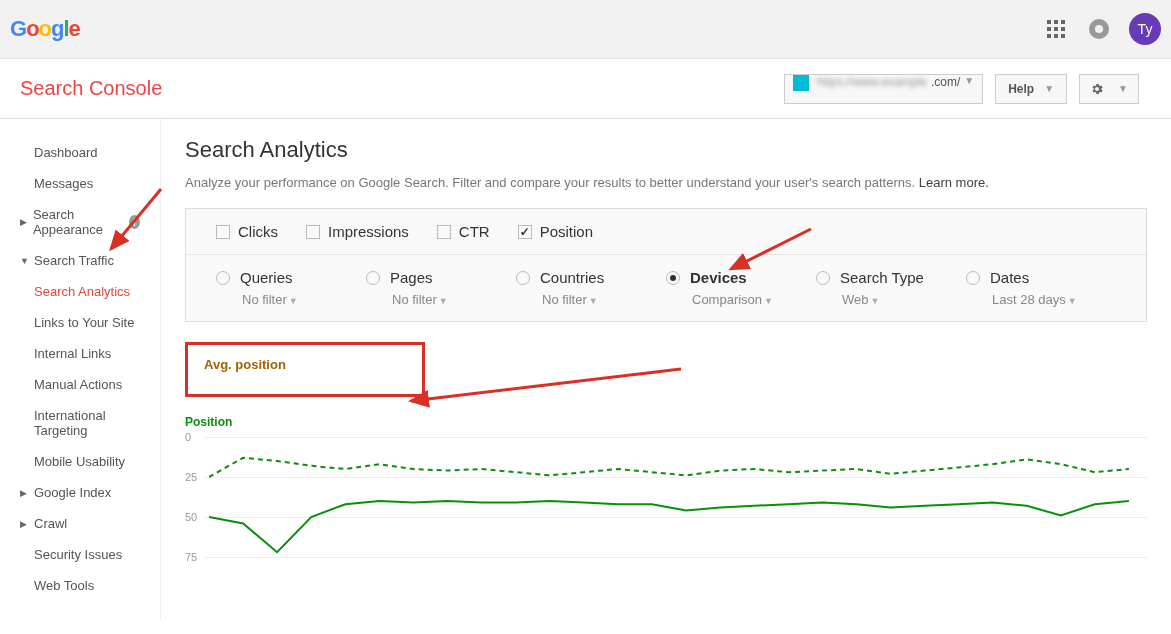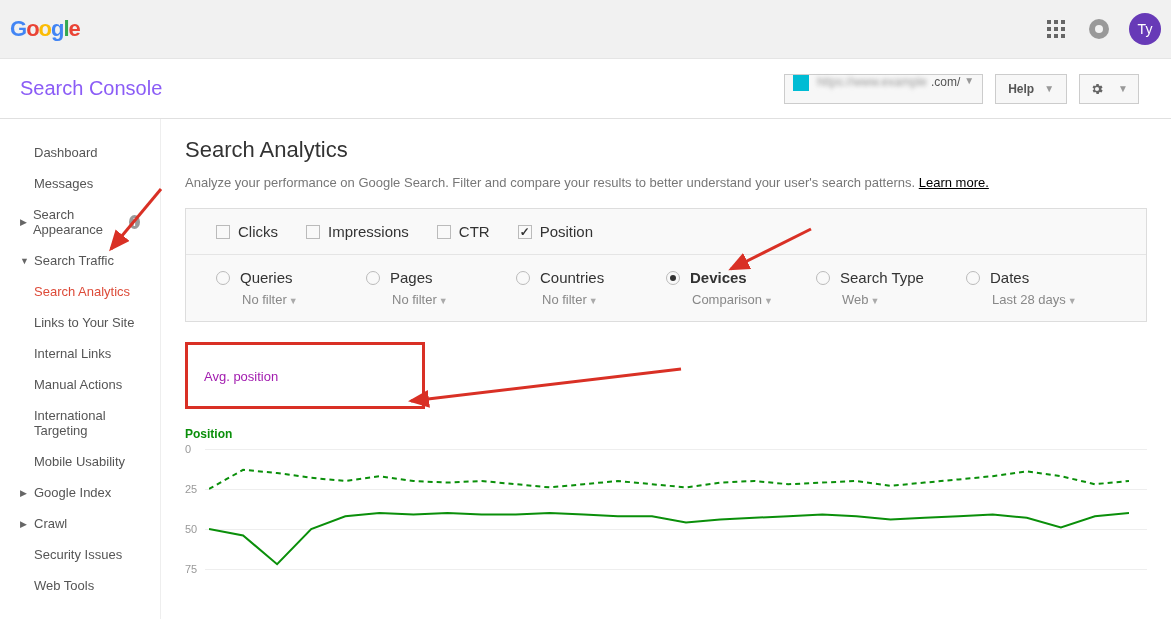--- a/index.html
+++ b/index.html
@@ -12,21 +12,21 @@
   .g-b { color: #4285F4; } .g-r { color: #EA4335; } .g-y { color: #FBBC05; } .g-g { color: #34A853; }
   .top-spacer { flex: 1; }
   .apps-icon { width: 18px; height: 18px; display: grid; grid-template-columns: repeat(3,4px); grid-template-rows: repeat(3,4px); gap: 3px; margin-right: 24px; cursor: pointer; }
   .apps-icon div { background: #666; width: 4px; height: 4px; }
   .bell-icon { width: 20px; height: 20px; background: #999; border-radius: 50%; margin-right: 20px; cursor: pointer; position: relative; }
   .bell-icon::after { content: ""; position: absolute; width: 8px; height: 8px; background: #f1f1f1; border-radius: 50%; top: 6px; left: 6px; }
   .avatar { width: 32px; height: 32px; background: #673AB7; color: #fff; border-radius: 50%; display: flex; align-items: center; justify-content: center; font-size: 14px; cursor: pointer; }
   
   
   .sub-header { height: 60px; display: flex; align-items: center; padding: 0 20px; border-bottom: 1px solid #e0e0e0; }
-  .console-title { color: #8b5cf6; font-size: 20px; font-weight: normal; }
+  .console-title { color: #ef4444; font-size: 20px; font-weight: normal; }
   .sub-spacer { flex: 1; }
   .site-selector { border: 1px solid #ccc; background: #f7f7f7; height: 30px; display: flex; padding: 0 8px; margin-right: 12px; cursor: pointer; min-width: 160px; }
   .site-favicon { width: 16px; height: 16px; background: #00bcd4; margin-right: 8px; }
   .site-text { color: #999; filter: blur(2px); margin-right: 4px; font-size: 12px; }
   .site-domain { color: #555; font-size: 12px; }
   .dd-caret { color: #999; font-size: 10px; margin-left: 4px; }
   .help-btn { border: 1px solid #ccc; background: #f7f7f7; height: 30px; padding: 0 12px; display: flex; align-items: center; font-weight: bold; font-size: 12px; cursor: pointer; margin-right: 12px; }
   .gear { width: 14px; height: 14px; }
   
   
@@ -34,21 +34,21 @@
   .sidebar { width: 200px; padding: 18px 0; }
   .side-item { padding: 8px 20px; color: #555; cursor: pointer; font-size: 13px; display: flex; align-items: center; }
   .side-item.sub { padding-left: 34px; }
   .side-item.active { color: #dd4b39; }
   .side-caret { font-size: 9px; margin-right: 6px; color: #666; width: 8px; }
   .side-info { width: 14px; height: 14px; background: #999; color: #fff; border-radius: 50%; font-size: 10px; display: inline-flex; align-items: center; justify-content: center; margin-left: 6px; font-weight: bold; }
   
   .content { flex: 1; padding: 18px 24px; border-left: 1px solid #eee; position: relative; }
   .page-title { font-size: 22px; color: #333; font-weight: normal; margin-bottom: 12px; }
   .page-desc { color: #777; font-size: 13px; margin-bottom: 18px; }
-  .learn-link { color: #000000; cursor: pointer; text-decoration: underline; }
+  .learn-link { color: #404040; cursor: pointer; }
   
   
   .filter-bar { border: 1px solid #ddd; background: #f9f9f9; }
   .metric-row { display: flex; padding: 14px 30px; border-bottom: 1px solid #e5e5e5; gap: 28px; text-align: center; }
   .metric-check { display: flex; align-items: center; cursor: pointer; font-size: 15px; color: #333; }
   .checkbox { width: 14px; height: 14px; border: 1px solid #bbb; margin-right: 8px; display: inline-flex; align-items: center; justify-content: center; font-size: 12px; }
   .checkbox.checked::after { content: "✓"; color: #333; font-weight: bold; }
   
   .dim-row { display: flex; padding: 14px 30px; }
   .dim-item { display: flex; flex-direction: column; cursor: pointer; }
@@ -60,21 +60,21 @@
   .dim-item:nth-child(6) { width: 150px; }
   .dim-top { display: flex; align-items: center; font-size: 15px; color: #333; margin-bottom: 6px; }
   .dim-top.bold { font-weight: bold; }
   .radio { width: 14px; height: 14px; border: 1px solid #bbb; border-radius: 50%; margin-right: 10px; display: inline-flex; align-items: center; justify-content: center; }
   .radio.selected::after { content: ""; width: 6px; height: 6px; background: #333; border-radius: 50%; }
   .dim-sub { color: #888; font-size: 13px; padding-left: 26px; }
   .dim-sub .sm-caret { font-size: 9px; margin-left: 2px; color: #aaa; }
   
   
   .stats-box { border: 3px solid #d93025; margin-top: 20px; padding: 12px 16px 10px; width: 240px; }
-  .stats-title { font-size: 13px; font-weight: normal; color: #a21caf; margin-bottom: 12px; margin-top: 12px; }
+  .stats-title { font-size: 13px; font-weight: bold; color: #a16207; margin-bottom: 12px; }
   .stats-row { display: flex; gap: 40px; }
   .stat-item { }
   .stat-value { font-size: 22px; color: #333; }
   .stat-label { font-size: 13px; color: #555; margin-top: 2px; }
   .stat-line { margin-top: 6px; border-bottom: 2px solid #0a8f0a; width: 90px; }
   .stat-line.dashed { border-bottom-style: dashed; }
   
   
   .chart-wrap { margin-top: 18px; }
   .chart-title { color: #0a8f0a; font-size: 12px; font-weight: bold; margin-bottom: 4px; }

